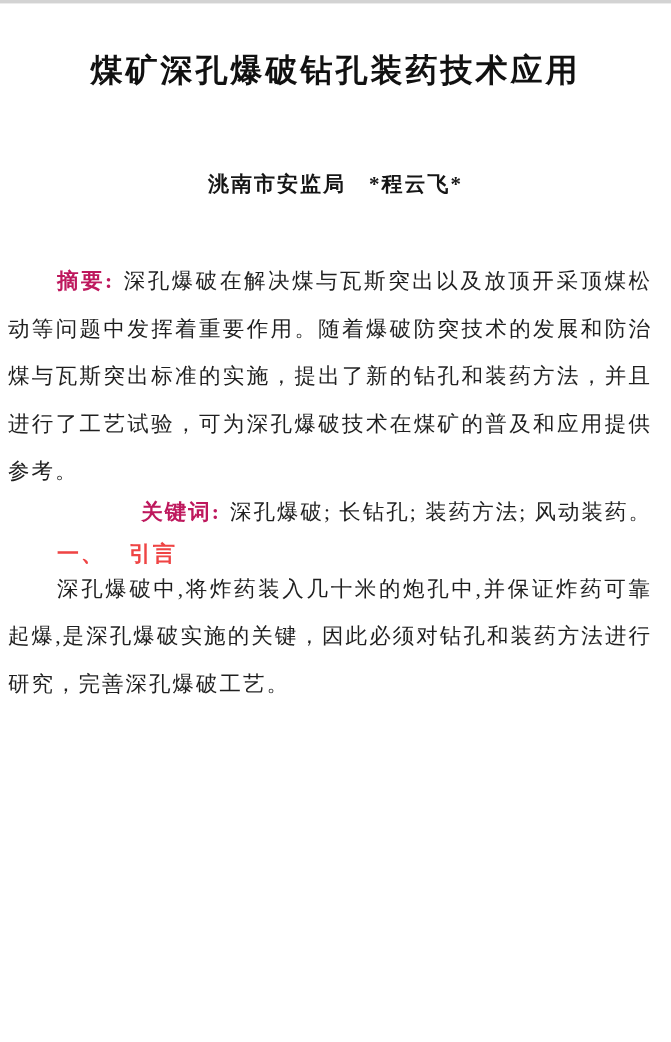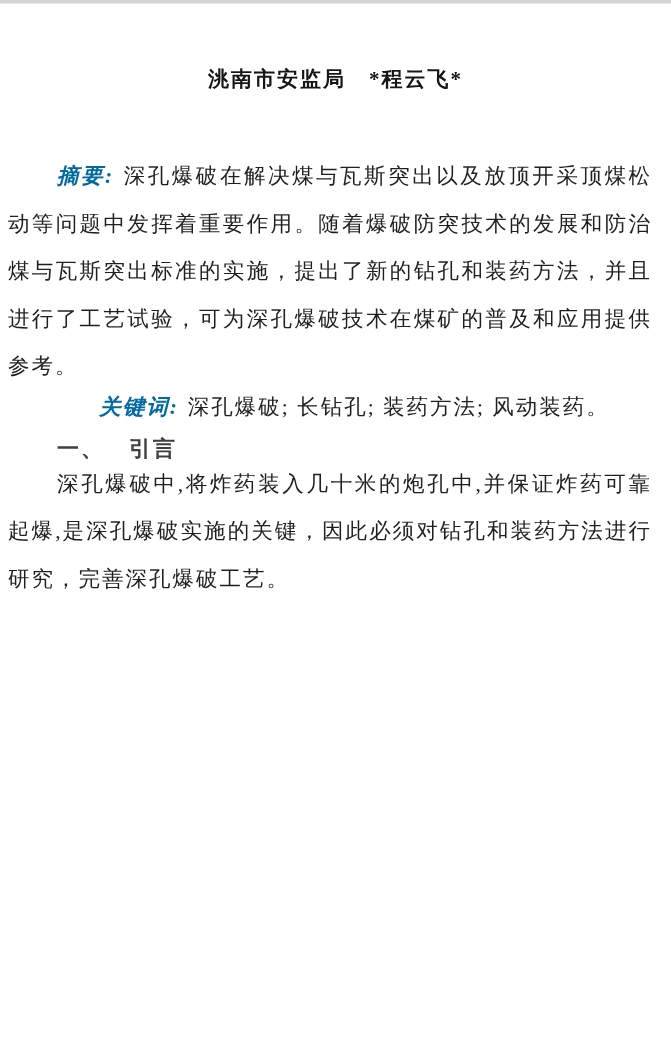--- a/index.html
+++ b/index.html
@@ -21,21 +21,21 @@
     margin-top: 47px;
     text-align: center;
     font-size: 32px;
     font-weight: bold;
     letter-spacing: 3px;
     line-height: 38px;
     color: #111111;
     white-space: nowrap;
   }
   .author {
-    margin-top: 63px;
+    margin-top: 83px;
     text-align: center;
     font-size: 21px;
     font-weight: bold;
     letter-spacing: 2px;
     line-height: 24px;
     color: #161616;
     white-space: nowrap;
   }
   .body-text {
     margin: 62px 19px 0 8px;
@@ -43,48 +43,48 @@
   .para {
     font-size: 21.5px;
     line-height: 47.5px;
     letter-spacing: 2px;
     text-align: justify;
     text-indent: 49px;
     color: #1f1f1f;
   }
   .para.kw {
     margin-top: -7px;
-    text-align: center;
+    text-align: right;
     white-space: nowrap;
   }
   .heading {
     margin-top: -6px;
     font-size: 22px;
     font-weight: bold;
     line-height: 47.5px;
     text-indent: 49px;
     letter-spacing: 2px;
-    color: #404040;
+    color: #ef4444;
   }
   .para.p1 { margin-top: 0; }
   .para.p2 { margin-top: -12px; }
   .b {
     font-weight: bold;
     margin-right: 9px;
-    color: #0369a1;
-    font-style: italic;
+    color: #be185d;
   }
 </style>
 </head>
 <body>
 
 <div class="page">
 
   <div class="top-bar"></div>
 
+  <h1 class="title">煤矿深孔爆破钻孔装药技术应用</h1>
 
   <div class="author">洮南市安监局　*程云飞*</div>
 
   <div class="body-text">
 
     <p class="para abstract"><span class="b">摘要:</span><span>深孔爆破在解决煤与瓦斯突出以及放顶开采顶煤松动等问题中发挥着重要作用。随着爆破防突技术的发展和防治煤与瓦斯突出标准的实施，提出了新的钻孔和装药方法，并且进行了工艺试验，可为深孔爆破技术在煤矿的普及和应用提供参考。</span></p>
 
     <p class="para kw"><span class="b">关键词:</span><span>深孔爆破; 长钻孔; 装药方法; 风动装药。</span></p>
 
     <h2 class="heading">一、　引言</h2>

